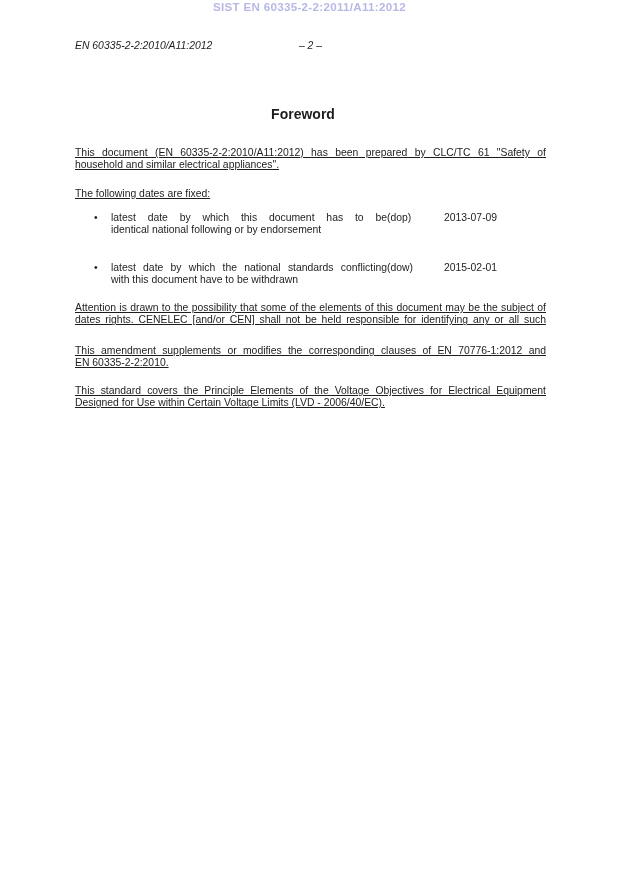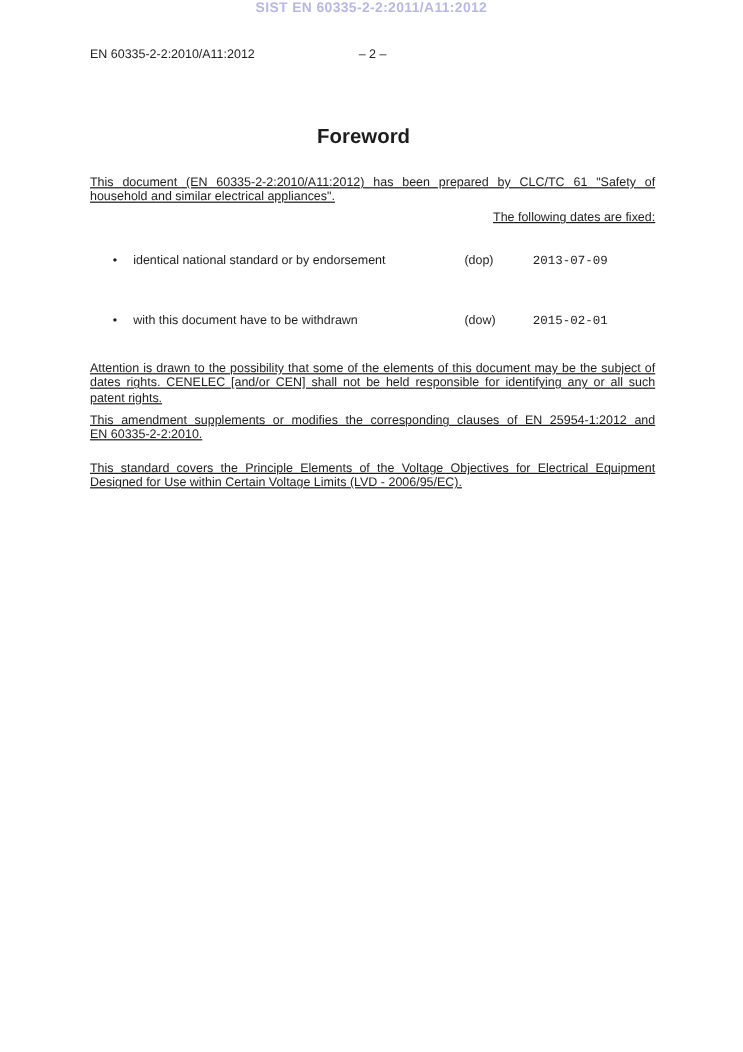--- a/index.html
+++ b/index.html
@@ -32,53 +32,54 @@
     font-size: 11.6px;
     letter-spacing: 0.3px;
     color: var(--watermark, #b8b8e6);
   }
   .ref-line {
     position: absolute;
     top: 40px;
     left: 75px;
     right: 73px;
     height: 13px;
+    font-style: italic;
   }
   .doc-ref {
     position: absolute;
     left: 0;
     top: 0;
   }
   .page-num {
     position: absolute;
     left: 50%;
     top: 0;
     transform: translateX(-50%);
     white-space: nowrap;
   }
   .foreword {
     position: absolute;
     top: 107px;
     left: 0;
     right: 13px;
     margin: 0;
     text-align: center;
-    font-size: 17px;
+    font-size: 14px;
     font-weight: bold;
     line-height: 14px;
   }
   .para {
     position: absolute;
     left: 75px;
     width: 471px;
     margin: 0;
     text-decoration: underline;
   }
   .p-prepared   { top: 147px; }
-  .p-dates      { top: 176px; text-align: right; }
+  .p-dates      { top: 188px; }
   .p-attention  { top: 302px; }
   .p-amendment  { top: 345px; }
   .p-standard   { top: 385px; }
   .jline {
     display: block;
     text-align: justify;
     text-align-last: justify;
   }
   .jline.jlast {
     text-align-last: left;
@@ -99,21 +100,20 @@
   .bullet-text {
     width: 276px;
     flex: 0 0 276px;
   }
   .bullet-label {
     width: 57px;
     flex: 0 0 57px;
   }
   .bullet-date {
     flex: 1 1 auto;
-    font-family: Liberation Mono, monospace;
   }
 </style>
 </head>
 <body>
 
 <div class="page">
 
   <div class="watermark">SIST EN 60335-2-2:2011/A11:2012</div>
 
   <div class="ref-line">
@@ -126,44 +126,45 @@
   <p class="para p-prepared">
       <span class="jline">This document (EN 60335-2-2:2010/A11:2012) has been prepared by CLC/TC 61 "Safety of</span>
       <span class="jline jlast">household and similar electrical appliances".</span>
     </p>
 
   <p class="para p-dates">The following dates are fixed:</p>
 
   <div class="bullet-row b1">
     <span class="bullet-marker">•</span>
     <span class="bullet-text">
-        <span class="jline jlast">identical national standard or by endorsement</span>
+        <span class="jline">latest date by which this document has to be</span>
+        <span class="jline jlast">identical national following or by endorsement</span>
       </span>
     <span class="bullet-label">(dop)</span>
     <span class="bullet-date">2013-07-09</span>
   </div>
 
   <div class="bullet-row b2">
     <span class="bullet-marker">•</span>
     <span class="bullet-text">
+        <span class="jline">latest date by which the national standards conflicting</span>
         <span class="jline jlast">with this document have to be withdrawn</span>
       </span>
     <span class="bullet-label">(dow)</span>
     <span class="bullet-date">2015-02-01</span>
   </div>
 
   <p class="para p-attention">
       <span class="jline">Attention is drawn to the possibility that some of the elements of this document may be the subject of</span>
       <span class="jline">dates rights. CENELEC [and/or CEN] shall not be held responsible for identifying any or all such</span>
-      <span class="jline jlast">patent rights.</span>
     </p>
 
   <p class="para p-amendment">
-      <span class="jline">This amendment supplements or modifies the corresponding clauses of EN 25954-1:2012 and</span>
+      <span class="jline">This amendment supplements or modifies the corresponding clauses of EN 70776-1:2012 and</span>
       <span class="jline jlast">EN 60335-2-2:2010.</span>
     </p>
 
   <p class="para p-standard">
       <span class="jline">This standard covers the Principle Elements of the Voltage Objectives for Electrical Equipment</span>
-      <span class="jline jlast">Designed for Use within Certain Voltage Limits (LVD - 2006/95/EC).</span>
+      <span class="jline jlast">Designed for Use within Certain Voltage Limits (LVD - 2006/40/EC).</span>
     </p>
 
 </div>
 
 </body></html>

